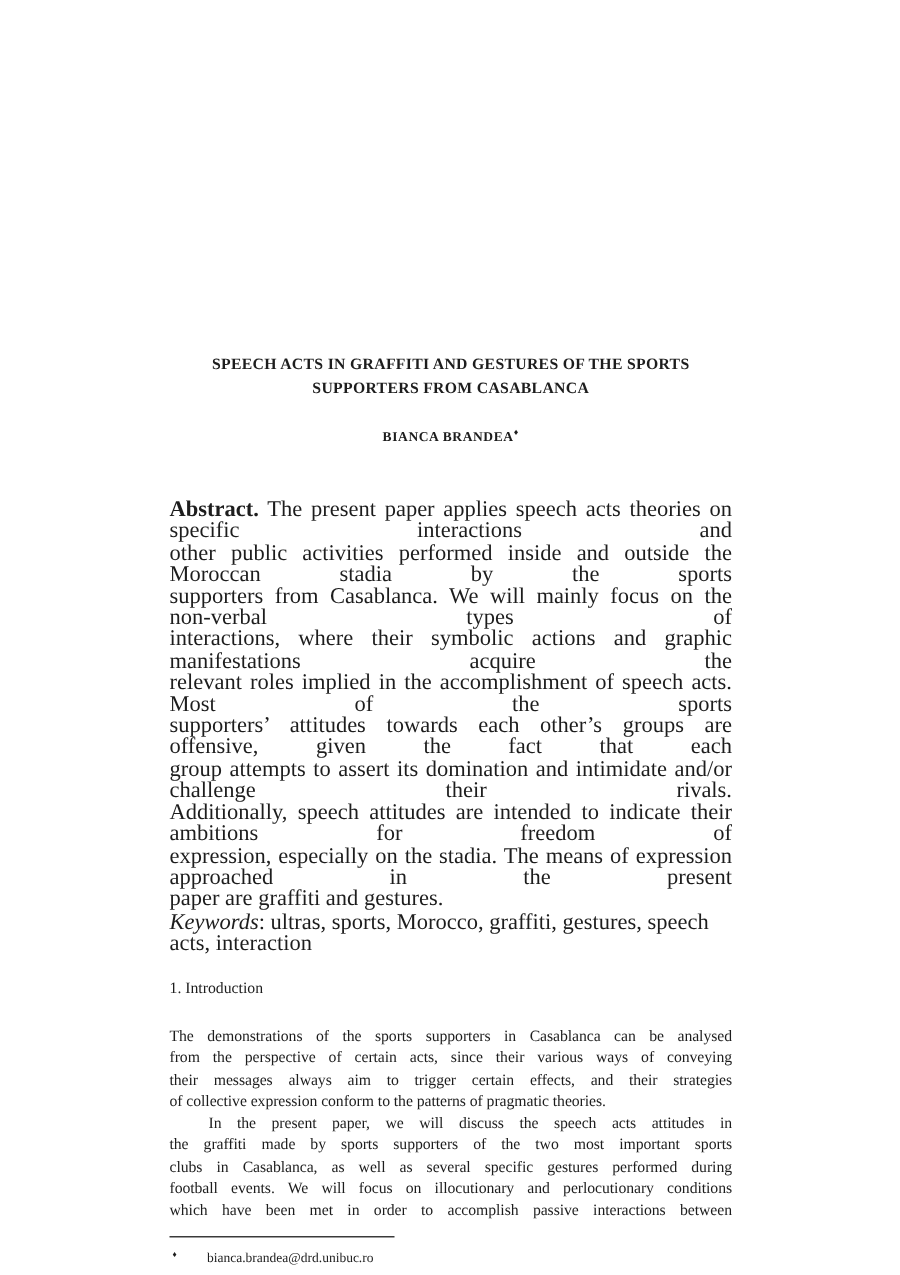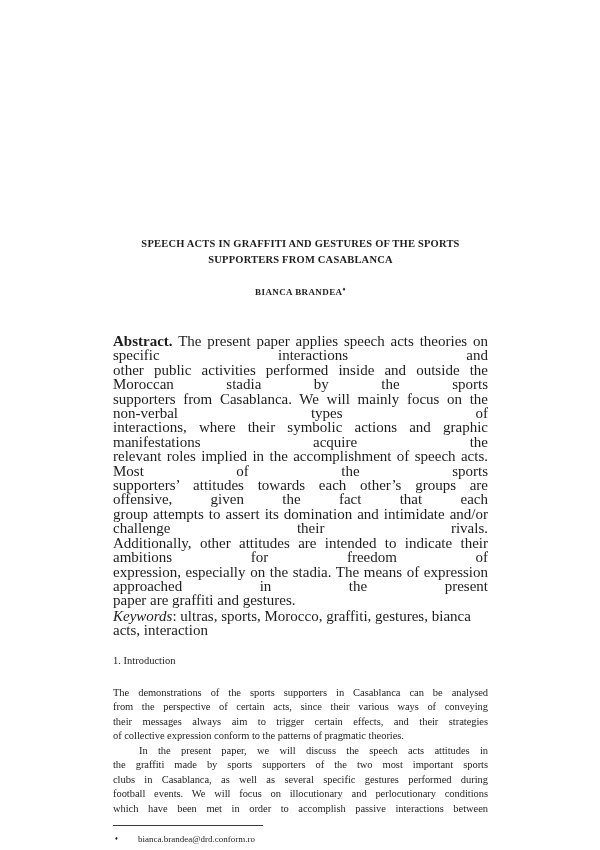--- a/index.html
+++ b/index.html
@@ -90,25 +90,25 @@
 
     <div class="abstract">
       <div class="tline j"><b>Abstract.</b> <span>The present paper applies speech acts theories on specific interactions and</span></div>
       <div>
           <div class="tline j">other public activities performed inside and outside the Moroccan stadia by the sports</div>
           <div class="tline j">supporters from Casablanca. We will mainly focus on the non-verbal types of</div>
           <div class="tline j">interactions, where their symbolic actions and graphic manifestations acquire the</div>
           <div class="tline j">relevant roles implied in the accomplishment of speech acts. Most of the sports</div>
           <div class="tline j">supporters’ attitudes towards each other’s groups are offensive, given the fact that each</div>
           <div class="tline j">group attempts to assert its domination and intimidate and/or challenge their rivals.</div>
-          <div class="tline j">Additionally, other attitudes are intended to indicate their ambitions for freedom of</div>
+          <div class="tline j">Additionally, speech attitudes are intended to indicate their ambitions for freedom of</div>
           <div class="tline j">expression, especially on the stadia. The means of expression approached in the present</div>
           <div class="tline">paper are graffiti and gestures.</div>
         </div>
-      <div class="tline keywords"><i>Keywords</i><span>: ultras, sports, Morocco, graffiti, gestures, bianca acts, interaction</span></div>
+      <div class="tline keywords"><i>Keywords</i><span>: ultras, sports, Morocco, graffiti, gestures, speech acts, interaction</span></div>
     </div>
 
     <div class="heading">1. Introduction</div>
 
     <div class="body-par par1">
         <div class="tline j">The demonstrations of the sports supporters in Casablanca can be analysed</div>
         <div class="tline j">from the perspective of certain acts, since their various ways of conveying</div>
         <div class="tline j">their messages always aim to trigger certain effects, and their strategies</div>
         <div class="tline">of collective expression conform to the patterns of pragmatic theories.</div>
       </div>
@@ -121,18 +121,18 @@
           <div class="tline j">football events. We will focus on illocutionary and perlocutionary conditions</div>
           <div class="tline j">which have been met in order to accomplish passive interactions between</div>
         </div>
     </div>
 
     <div class="fn-rule"></div>
 
     <div class="footnote">
       <span class="fn-sym">♦</span>
       <div class="fn-text">
-        <div class="tline">bianca.brandea@drd.conform.ro</div>
+        <div class="tline">bianca.brandea@drd.unibuc.ro</div>
       </div>
     </div>
 
   </div>
 </div>
 
 </body></html>

